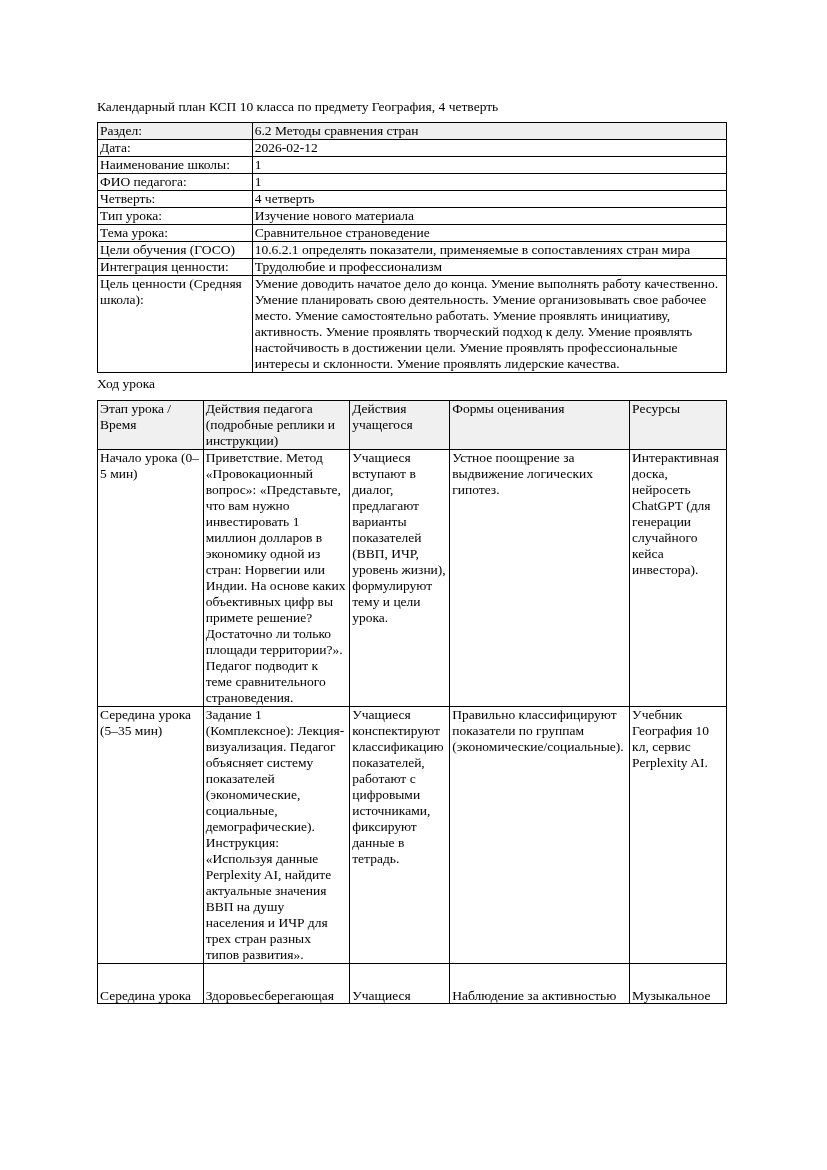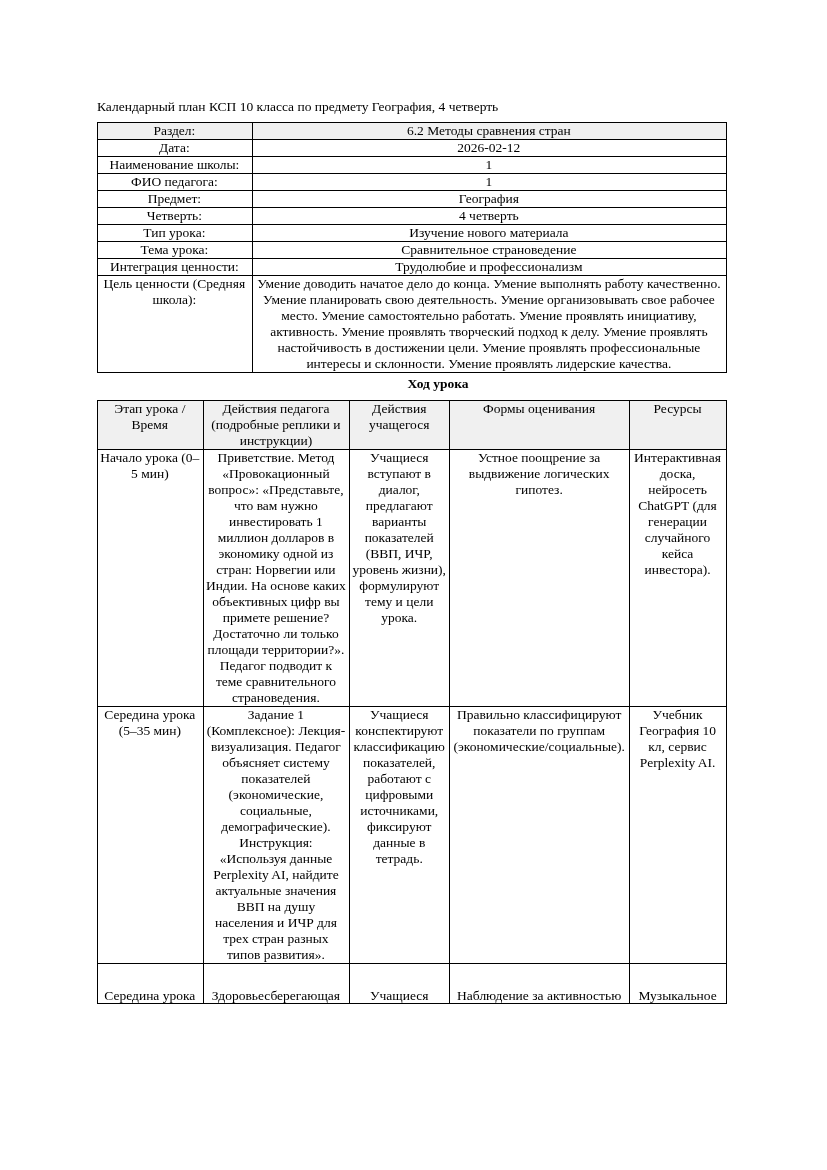--- a/index.html
+++ b/index.html
@@ -31,32 +31,31 @@
     border-collapse: collapse;
     width: 630px;
     table-layout: fixed;
     font-size: 13.5px;
     line-height: 16px;
   }
   td, th {
     border: 1px solid #000000;
     padding: 0 3px 0 2px;
     vertical-align: top;
-    text-align: center;
+    text-align: left;
     font-weight: normal;
     overflow: hidden;
     word-wrap: break-word;
   }
   tr.shaded, thead tr.shaded th { background: #f0f0f0; }
   .section-heading {
     font-size: 13.5px;
     line-height: 16px;
     margin: 3px 0 8px 0;
-    font-weight: bold;
-    text-align: center;
+    font-weight: normal;
   }
   
   .col-info-label { width: 24.6%; }
   .col-info-value { width: 75.4%; }
   
   .col-stage      { width: 16.8%; }
   .col-teacher    { width: 23.3%; }
   .col-student    { width: 15.9%; }
   .col-assessment { width: 28.6%; }
   .col-resources  { width: 15.4%; }
@@ -89,34 +88,34 @@
         </tr>
         <tr>
           <td>Наименование школы:</td>
           <td>1</td>
         </tr>
         <tr>
           <td>ФИО педагога:</td>
           <td>1</td>
         </tr>
         <tr>
-          <td>Предмет:</td>
-          <td>География</td>
-        </tr>
-        <tr>
           <td>Четверть:</td>
           <td>4 четверть</td>
         </tr>
         <tr>
           <td>Тип урока:</td>
           <td>Изучение нового материала</td>
         </tr>
         <tr>
           <td>Тема урока:</td>
           <td>Сравнительное страноведение</td>
+        </tr>
+        <tr>
+          <td>Цели обучения (ГОСО)</td>
+          <td>10.6.2.1 определять показатели, применяемые в сопоставлениях стран мира</td>
         </tr>
         <tr>
           <td>Интеграция ценности:</td>
           <td>Трудолюбие и профессионализм</td>
         </tr>
         <tr>
           <td>Цель ценности (Средняя школа):</td>
           <td>Умение доводить начатое дело до конца. Умение выполнять работу качественно. Умение планировать свою деятельность. Умение организовывать свое рабочее место. Умение самостоятельно работать. Умение проявлять инициативу, активность. Умение проявлять творческий подход к делу. Умение проявлять настойчивость в достижении цели. Умение проявлять профессиональные интересы и склонности. Умение проявлять лидерские качества.</td>
         </tr>
       </tbody>

